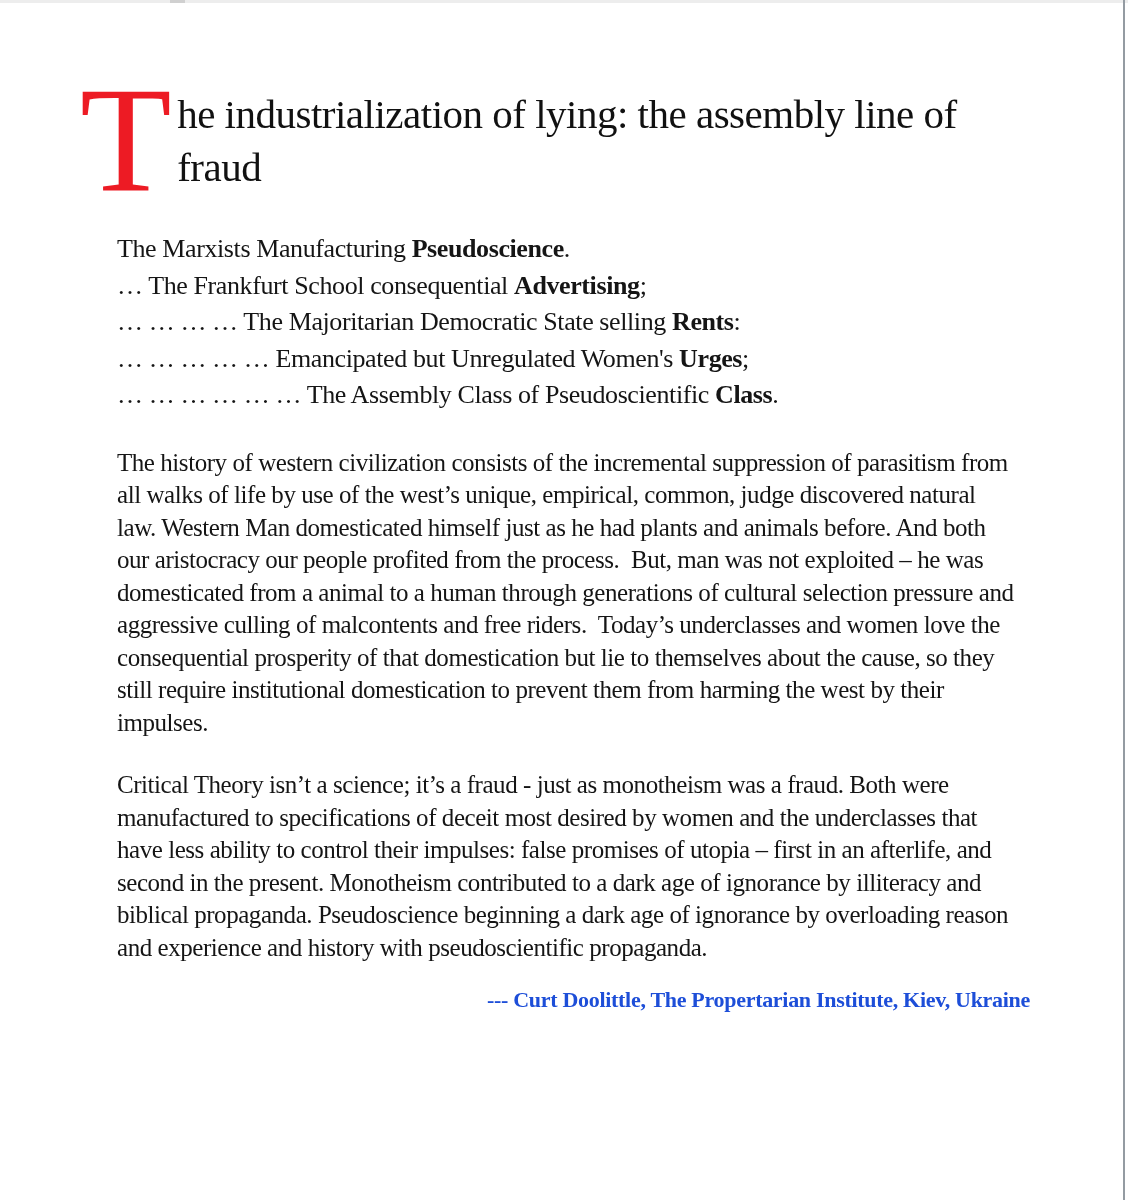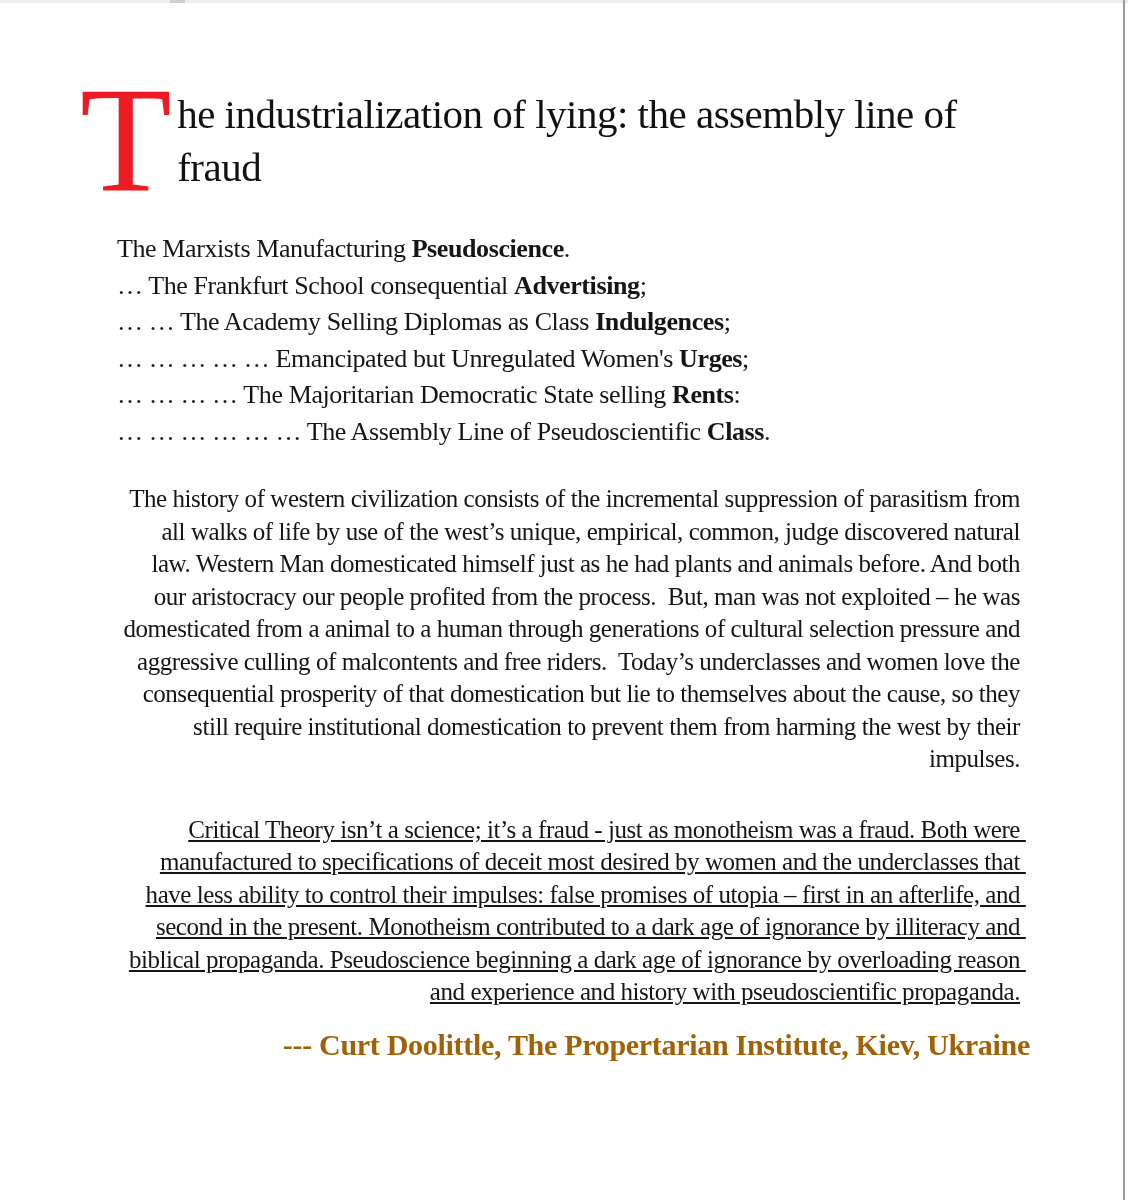--- a/index.html
+++ b/index.html
@@ -67,56 +67,53 @@
     font-weight: 700;
   }
   .para {
     margin: 33px 0 0 37px;
     width: 903px;
     font-size: 25px;
     line-height: 32.5px;
     letter-spacing: -0.45px;
     white-space: pre-wrap;
     color: #151515;
-    text-align: right;
   }
   .para + .para {
-    margin-top: 38px;
-    text-decoration: underline;
+    margin-top: 30px;
   }
   .attribution {
     margin: 22px 0 8px 37px;
     width: 913px;
     text-align: right;
-    font-size: 30px;
+    font-size: 22px;
     line-height: 28px;
     font-weight: 700;
     letter-spacing: -0.3px;
-    color: #a16207;
+    color: #1d4ed8;
   }
 </style>
 </head>
 <body>
 
 <div class="top-strip">
   <div class="top-strip-mark"></div>
 </div>
 <div class="scroll-line"></div>
 
 <div class="doc">
 
   <h1 class="title"><span class="dropcap">T</span><span class="title-rest">he industrialization of lying: the assembly line of fraud</span></h1>
 
   <div class="list">
     <div class="list-line"><span></span><span>The Marxists Manufacturing </span><b>Pseudoscience</b><span>.</span></div>
     <div class="list-line"><span>… </span><span>The Frankfurt School consequential </span><b>Advertising</b><span>;</span></div>
-    <div class="list-line"><span>… … </span><span>The Academy Selling Diplomas as Class </span><b>Indulgences</b><span>;</span></div>
+    <div class="list-line"><span>… … … … </span><span>The Majoritarian Democratic State selling </span><b>Rents</b><span>:</span></div>
     <div class="list-line"><span>… … … … … </span><span>Emancipated but Unregulated Women's </span><b>Urges</b><span>;</span></div>
-    <div class="list-line"><span>… … … … </span><span>The Majoritarian Democratic State selling </span><b>Rents</b><span>:</span></div>
-    <div class="list-line"><span>… … … … … … </span><span>The Assembly Line of Pseudoscientific </span><b>Class</b><span>.</span></div>
+    <div class="list-line"><span>… … … … … … </span><span>The Assembly Class of Pseudoscientific </span><b>Class</b><span>.</span></div>
   </div>
 
   <p class="para">The history of western civilization consists of the incremental suppression of parasitism from all walks of life by use of the west’s unique, empirical, common, judge discovered natural law. Western Man domesticated himself just as he had plants and animals before. And both our aristocracy our people profited from the process.  But, man was not exploited – he was domesticated from a animal to a human through generations of cultural selection pressure and aggressive culling of malcontents and free riders.  Today’s underclasses and women love the consequential prosperity of that domestication but lie to themselves about the cause, so they still require institutional domestication to prevent them from harming the west by their impulses.</p>
 
   <p class="para">Critical Theory isn’t a science; it’s a fraud - just as monotheism was a fraud. Both were manufactured to specifications of deceit most desired by women and the underclasses that have less ability to control their impulses: false promises of utopia – first in an afterlife, and second in the present. Monotheism contributed to a dark age of ignorance by illiteracy and biblical propaganda. Pseudoscience beginning a dark age of ignorance by overloading reason and experience and history with pseudoscientific propaganda.</p>
 
   <p class="attribution">--- Curt Doolittle, The Propertarian Institute, Kiev, Ukraine</p>
 
 </div>
 

